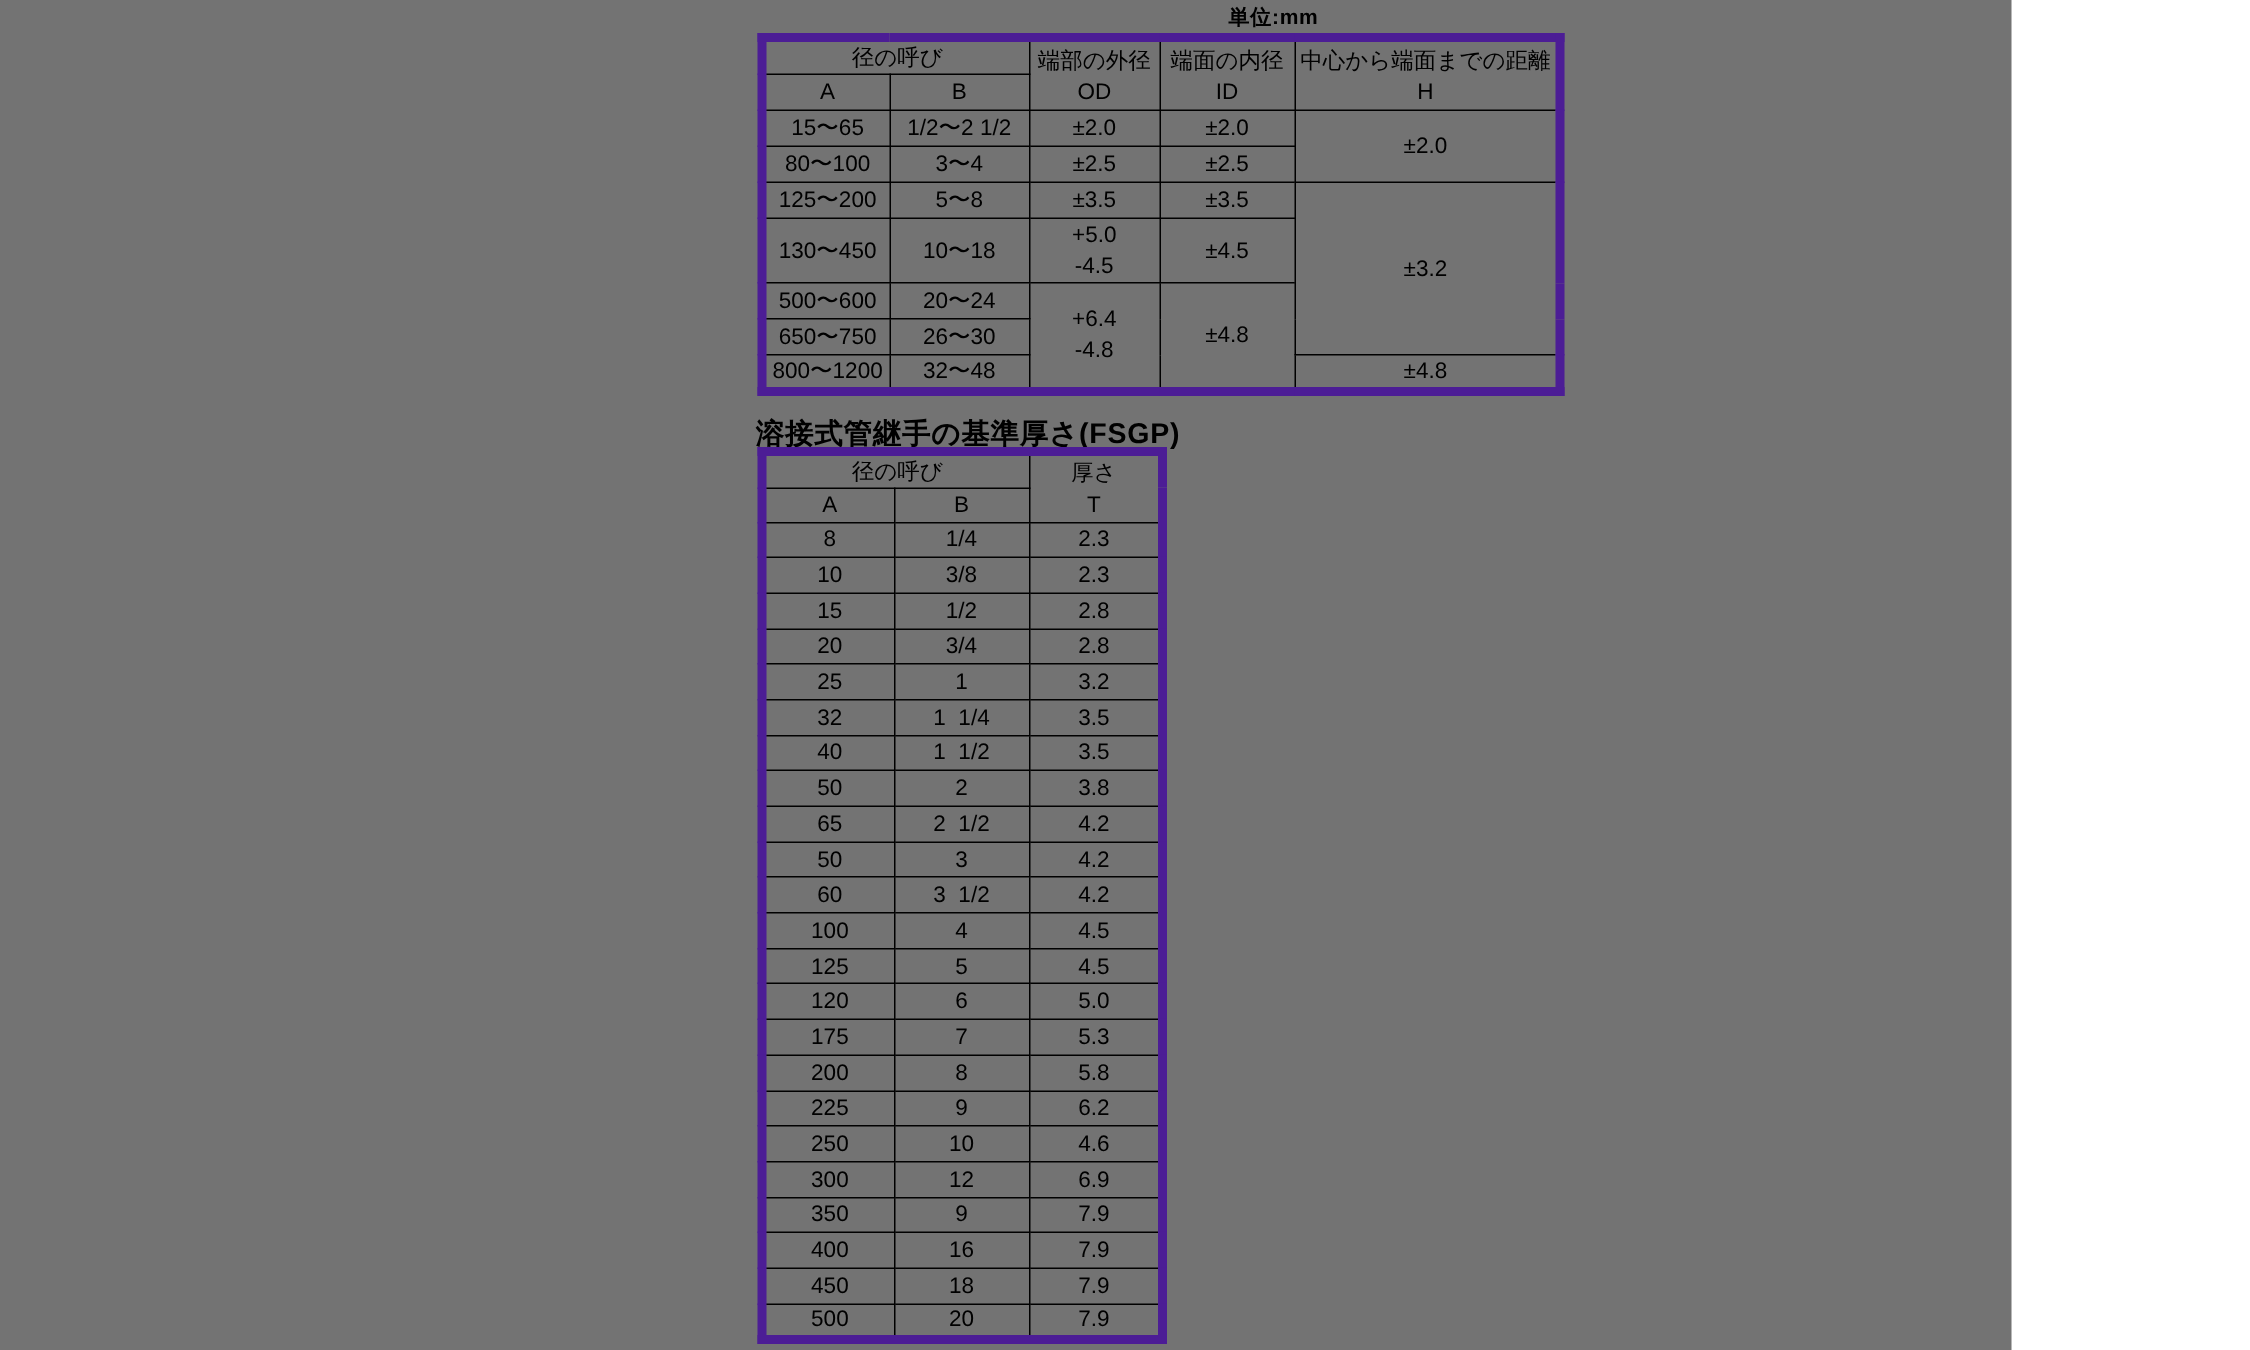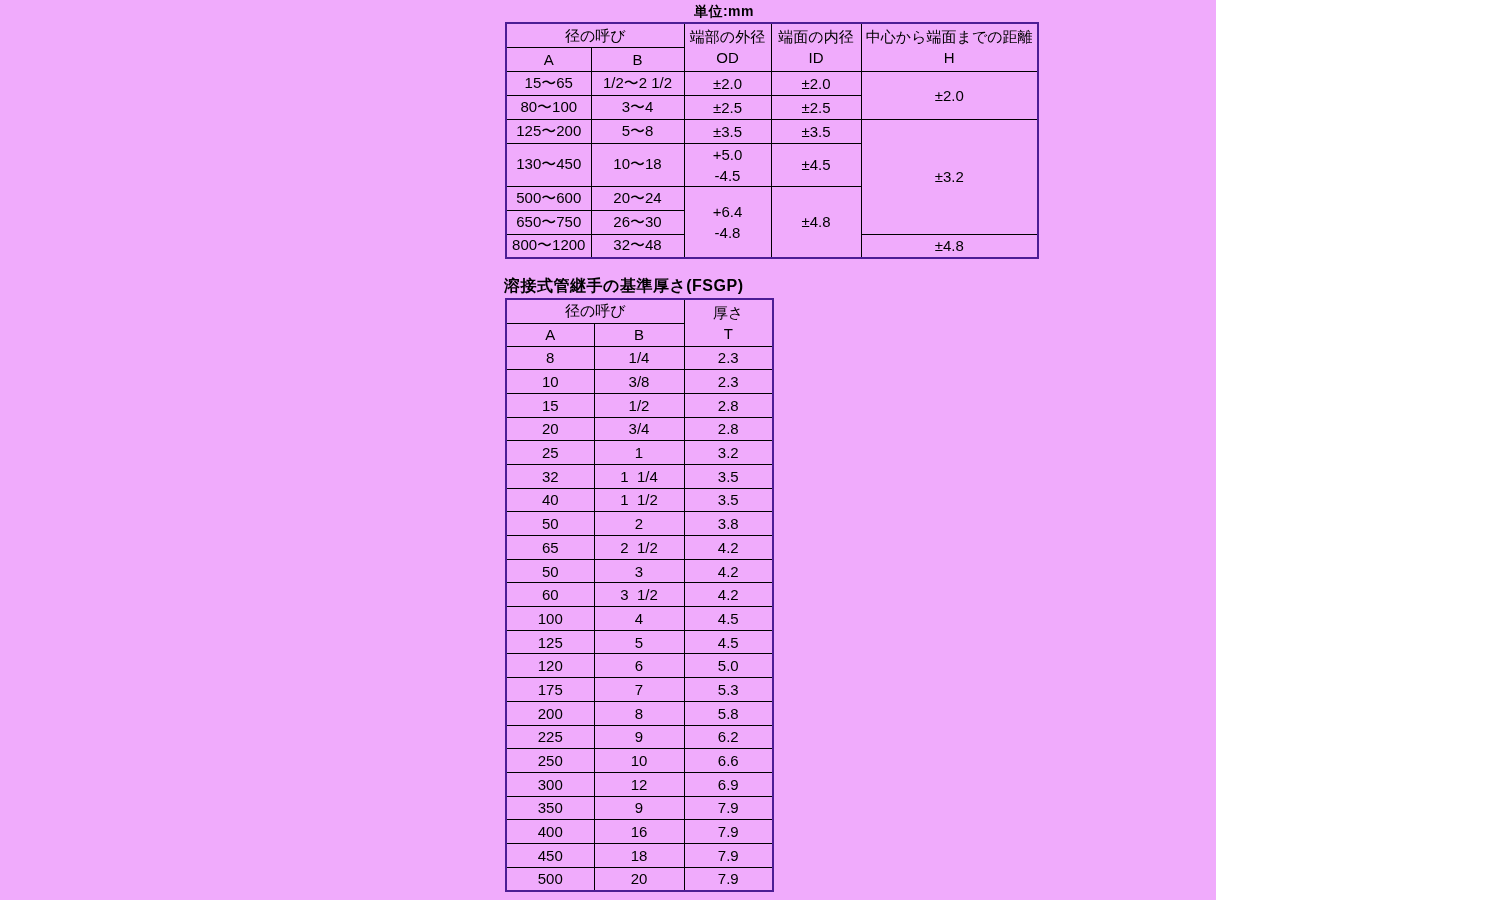--- a/index.html
+++ b/index.html
@@ -7,37 +7,37 @@
     padding: 0;
     background: #ffffff;
     width: 1500px;
     height: 900px;
     font-family: "Liberation Sans", sans-serif;
     color: #000000;
     -webkit-font-smoothing: antialiased;
   }
   .page {
     position: relative;
-    width: 1216px;
+    width: 1341px;
     height: 900px;
-    background: #f0abfc;
+    background: #737373;
     overflow: hidden;
   }
   .unit-label {
     position: absolute;
     top: 3px;
     right: 462px;
     font-size: 14px;
     font-weight: bold;
     letter-spacing: 0.5px;
   }
   table {
     border-collapse: collapse;
     table-layout: fixed;
-    border: 2px solid #4c1d95;
+    border: 6px solid #4c1d95;
   }
   th, td {
     border: 1px solid #000000;
     text-align: center;
     vertical-align: middle;
     padding: 0;
     font-size: 15px;
     font-weight: normal;
     overflow: hidden;
   }
@@ -49,21 +49,21 @@
   }
   .t1 tr { height: 24px; }
   .t1 tr.tall { height: 42px; }
   .t1 th { line-height: 1.4; }
   .two-line div { line-height: 21px; }
   
   .t2-title {
     position: absolute;
     left: 504px;
     top: 276px;
-    font-size: 16px;
+    font-size: 19px;
     font-weight: bold;
     letter-spacing: 0.5px;
   }
   .t2 {
     position: absolute;
     left: 505px;
     top: 298px;
   }
   .t2 tr { height: 23.7px; }
   .t2 tr.hrow1 { height: 24px; }
@@ -256,21 +256,21 @@
         <td>5.8</td>
       </tr>
       <tr>
         <td>225</td>
         <td>9</td>
         <td>6.2</td>
       </tr>
       <tr>
         <td>250</td>
         <td>10</td>
-        <td>6.6</td>
+        <td>4.6</td>
       </tr>
       <tr>
         <td>300</td>
         <td>12</td>
         <td>6.9</td>
       </tr>
       <tr>
         <td>350</td>
         <td>9</td>
         <td>7.9</td>

